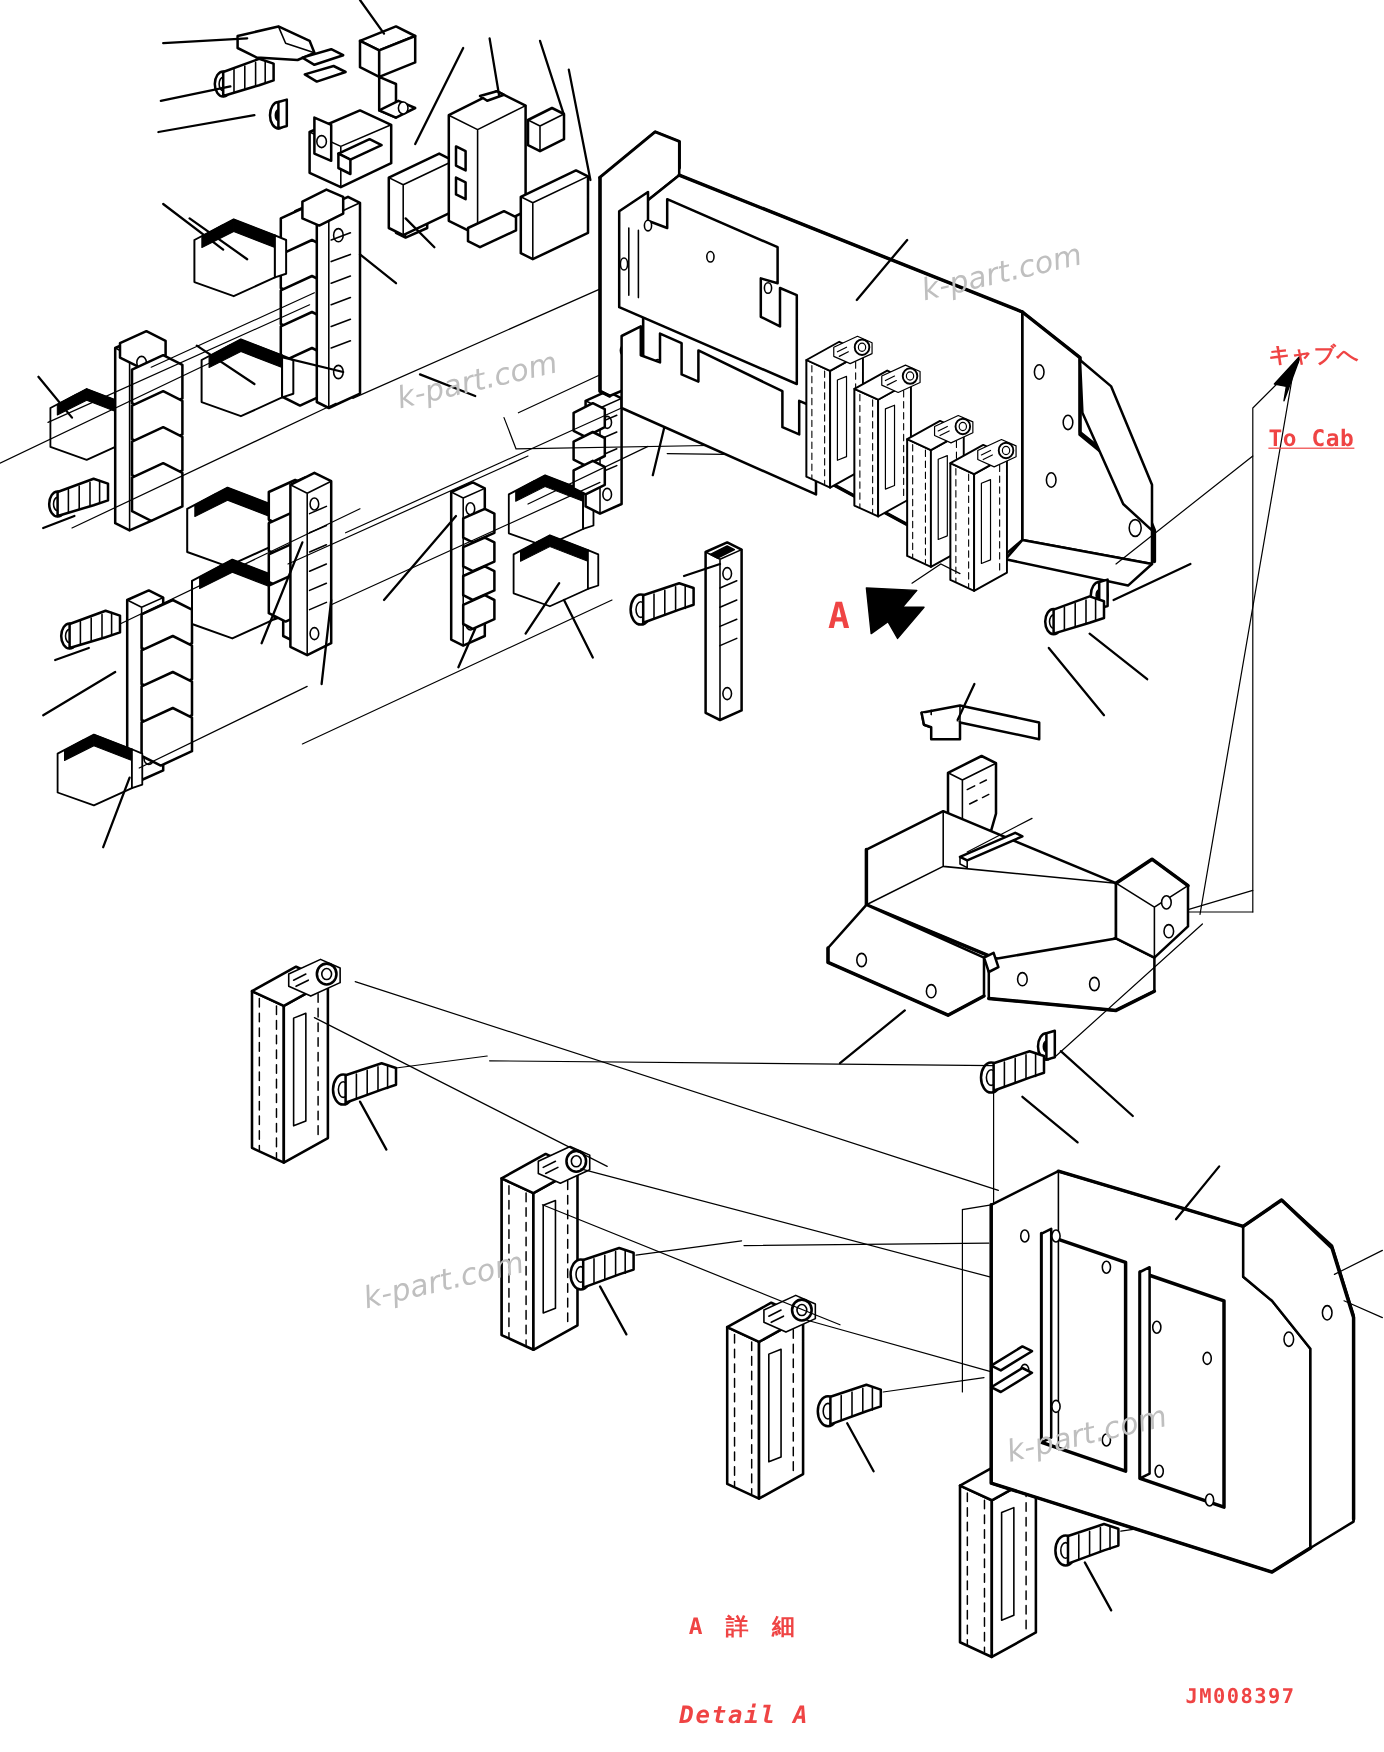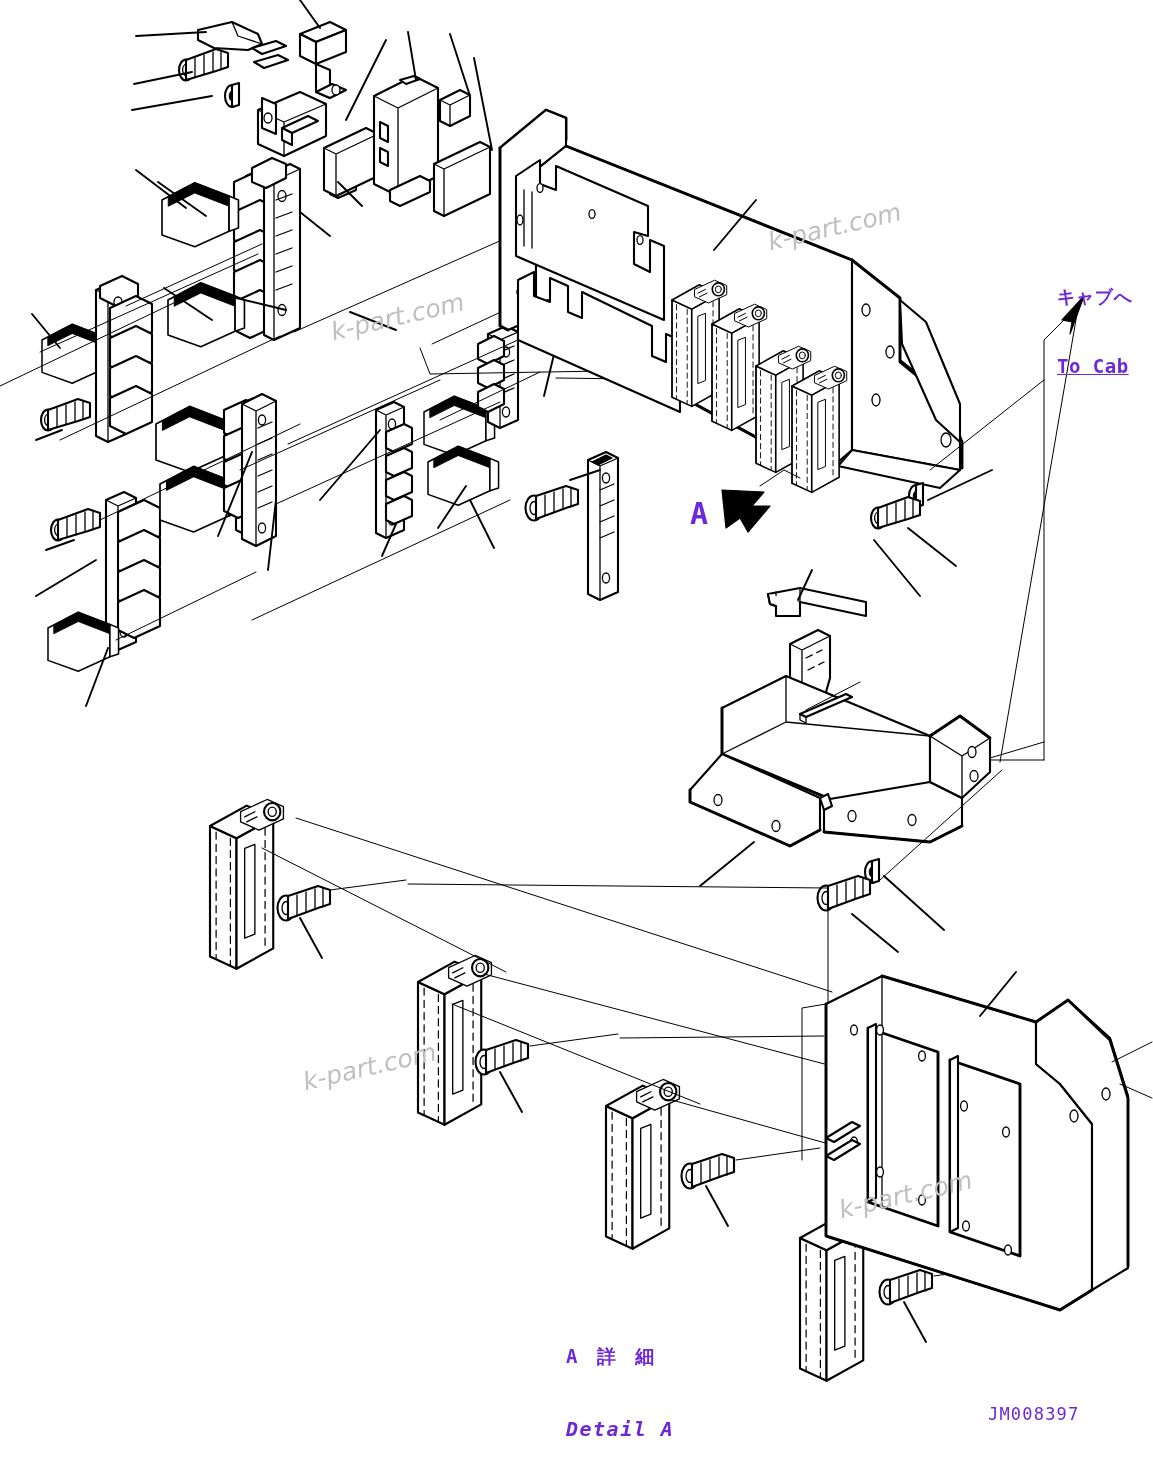--- a/index.html
+++ b/index.html
@@ -20,55 +20,55 @@
   }
   #art {
     position: absolute;
     left: 0;
     top: 0;
     width: 1153px;
     height: 1460px;
   }
   .lbl {
     position: absolute;
-    color: #6d28d9;
+    color: #ef4444;
     font-family: "DejaVu Sans Mono", monospace;
     white-space: pre;
     line-height: 1.22;
   }
   #to-cab-label {
     left: 1057px;
     top: 240px;
     font-size: 19px;
     font-weight: 700;
     letter-spacing: 0.5px;
   }
   #to-cab-label .jp { display: block; font-size: 18px; }
   #to-cab-label .en { display: block; font-size: 19px; text-decoration: underline; }
   #detail-a-label {
     left: 566px;
     top: 1296px;
     font-size: 20px;
     font-weight: 700;
     letter-spacing: 1px;
   }
-  #detail-a-label .jp { display: block; font-size: 19px; letter-spacing: 4px; }
+  #detail-a-label .jp { display: block; font-size: 19px; letter-spacing: 4px; text-align: center; }
   #detail-a-label .en { display: block; font-size: 20px; letter-spacing: 1.5px; font-style: italic; }
   #view-a-marker {
     left: 690px;
     top: 496px;
     font-size: 30px;
     font-weight: 700;
   }
   #drawing-number {
     left: 988px;
     top: 1404px;
     font-size: 17px;
     letter-spacing: 1.2px;
-    font-weight: 400;
+    font-weight: 700;
   }
   .wm {
     position: absolute;
     color: #bfbfbf;
     font-family: "DejaVu Sans", sans-serif;
     font-size: 25px;
     font-style: italic;
     white-space: nowrap;
     transform: rotate(-13deg);
     transform-origin: left top;

